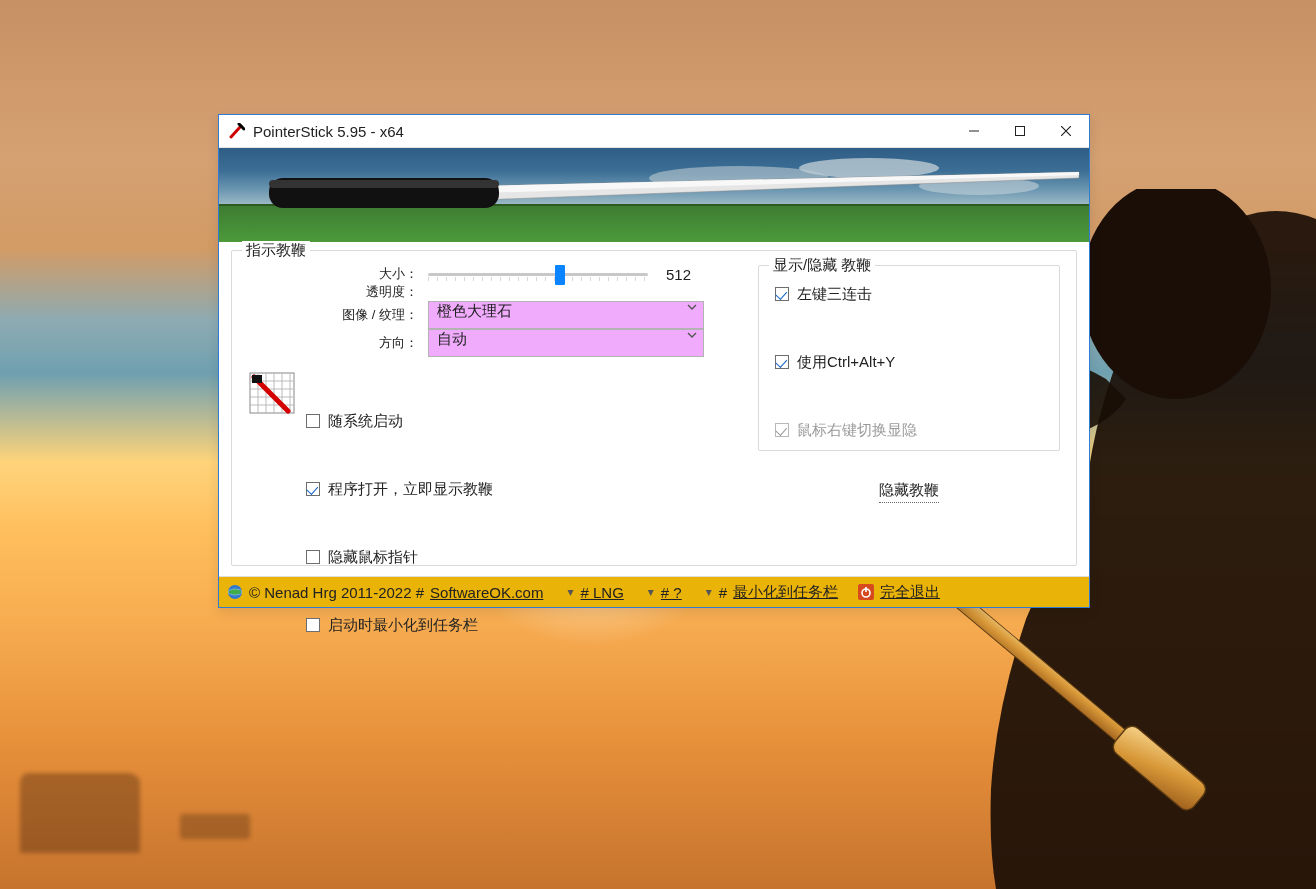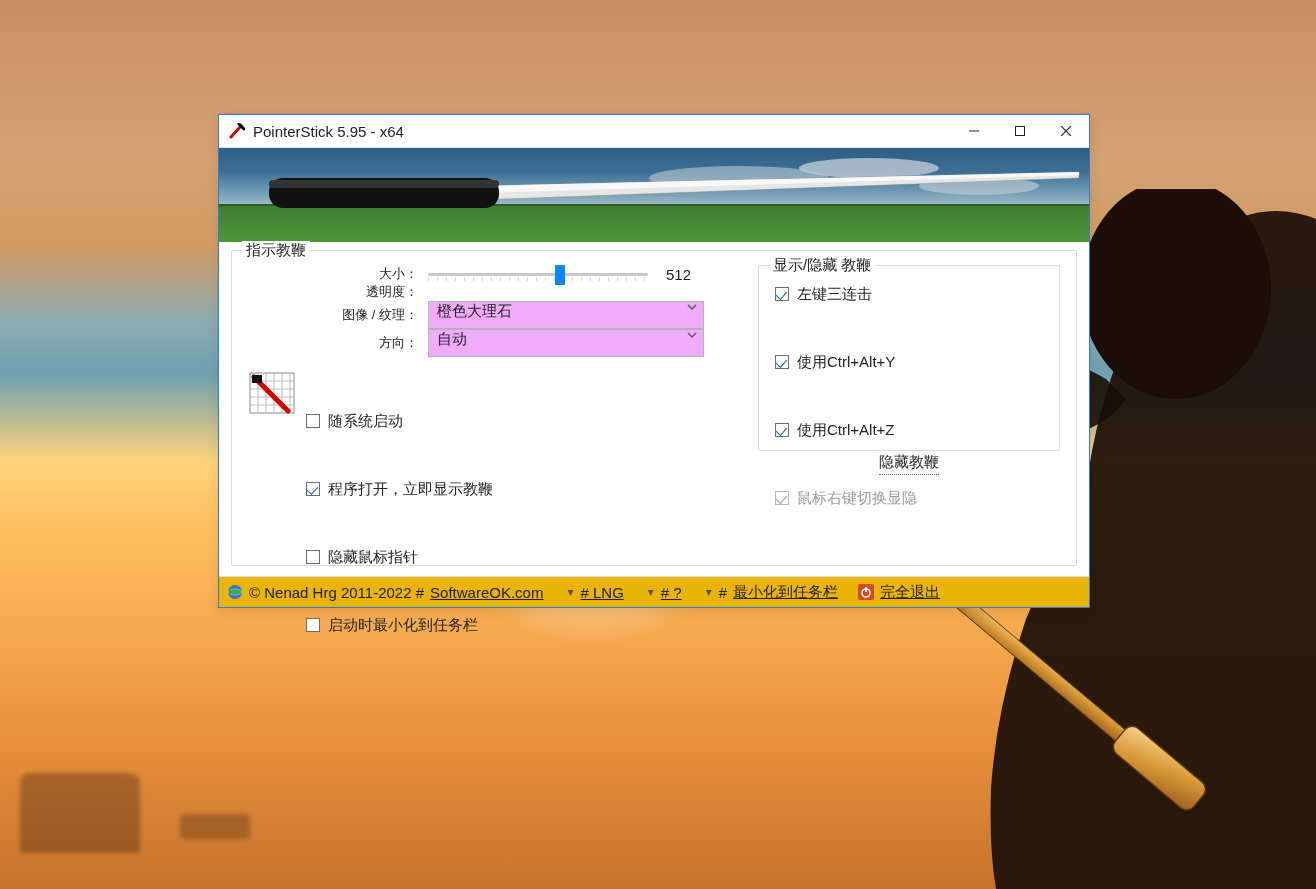--- a/index.html
+++ b/index.html
@@ -185,21 +185,21 @@
     border-radius:2px;
     position:relative;
     padding: 14px 16px 14px 16px;
     height: 186px;
     box-sizing:border-box;
   }
   .inner-group > .legend {
     position:absolute; top:-10px; left:10px; background:#fff; padding:0 4px;
   }
 
-  .hide-btn-wrap { text-align:center; }
+  .hide-btn-wrap { text-align:center; margin-top:28px; }
   .hide-btn {
     display:inline-block;
     font-size:15px; color:#222;
     border-bottom:1px dotted #666;
     padding:2px 0;
   }
 
   
   .footer {
     border-top: 1px solid #e0e0e0;
@@ -374,24 +374,20 @@
             <div class="inner-group">
               <span class="legend">显示/隐藏 教鞭</span>
 
               <div class="check-row" style="margin-top:0">
                 <span class="chk checked" id="t-trip"></span>
                 <span>左键三连击</span>
               </div>
               <div class="check-row">
                 <span class="chk checked" id="t-y"></span>
                 <span>使用Ctrl+Alt+Y</span>
-              </div>
-              <div class="check-row">
-                <span class="chk checked" id="t-z"></span>
-                <span>使用Ctrl+Alt+Z</span>
               </div>
               <div class="check-row">
                 <span class="chk disabled checked" id="t-r"></span>
                 <span class="disabled-text">鼠标右键切换显隐</span>
               </div>
             </div>
 
             <div class="hide-btn-wrap">
               <span class="hide-btn">隐藏教鞭</span>
             </div>

